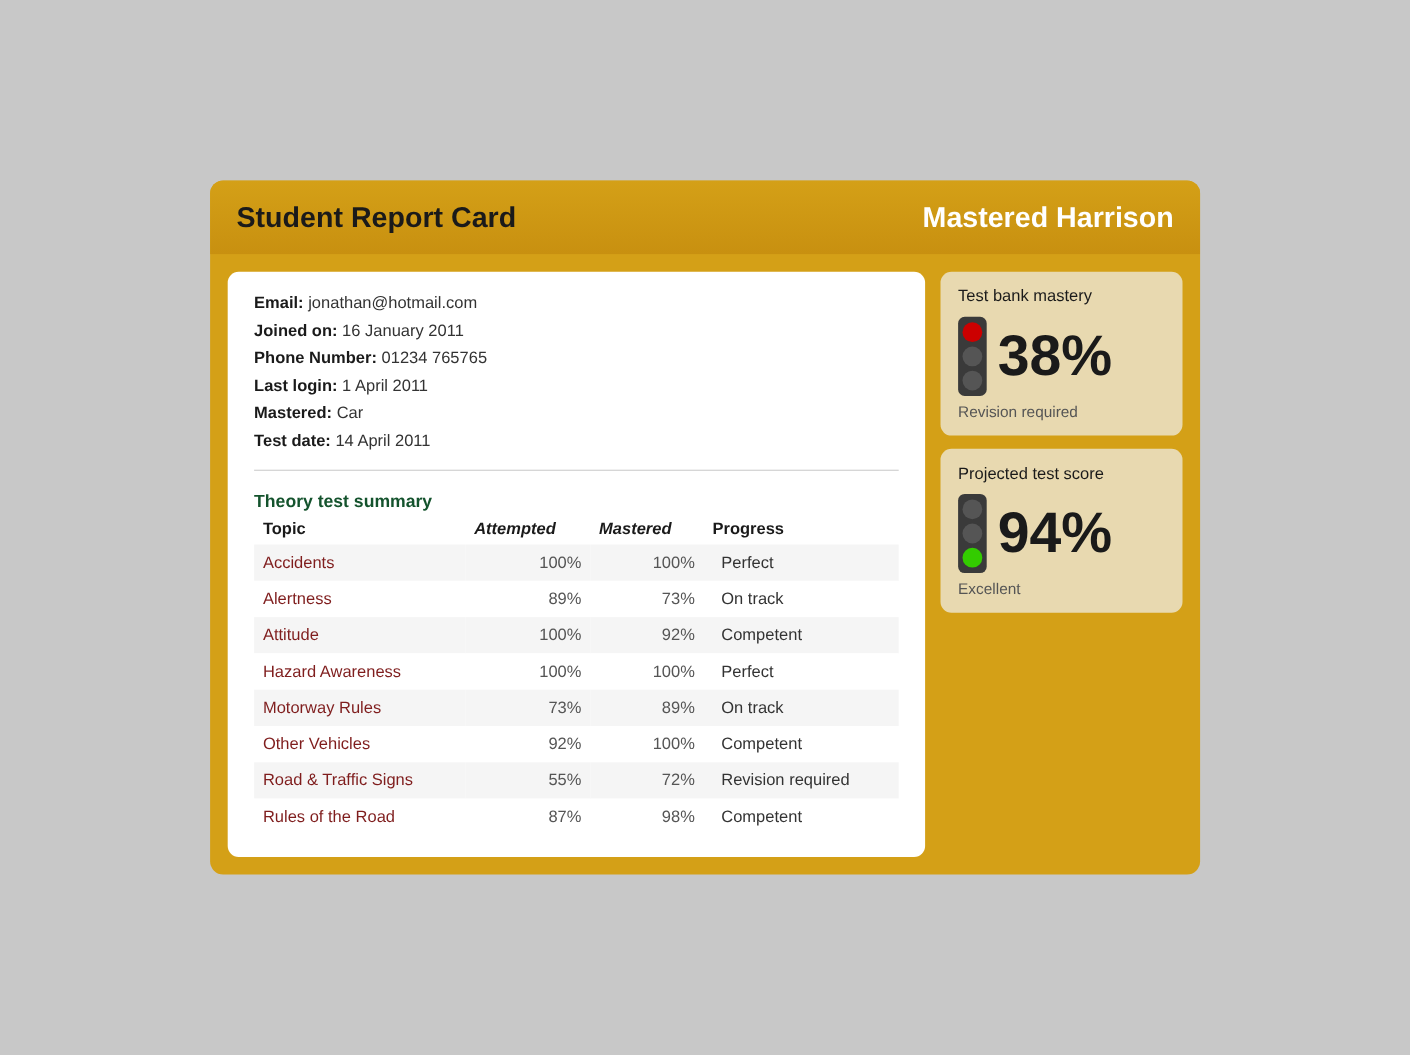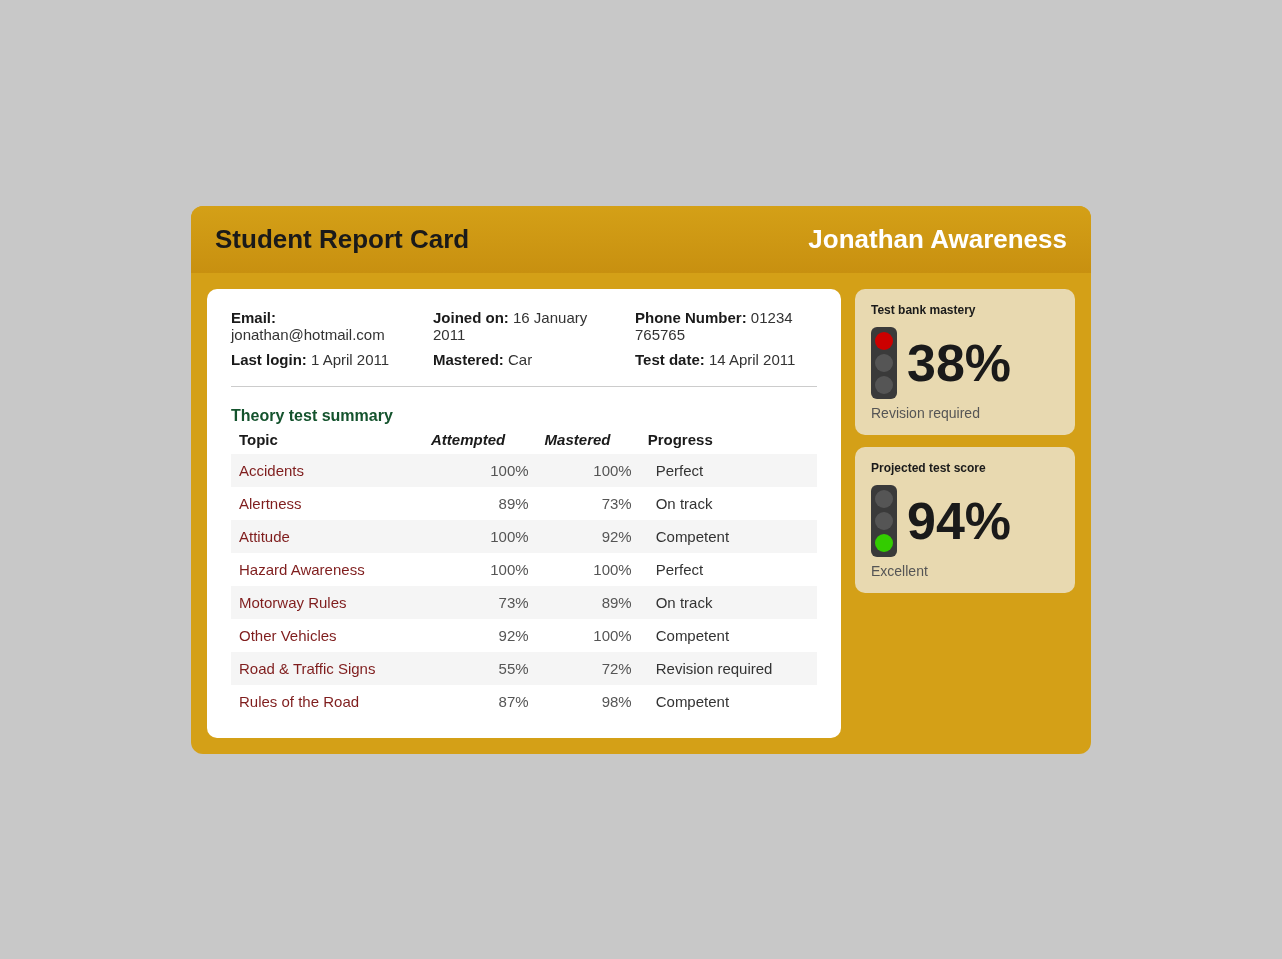--- a/index.html
+++ b/index.html
@@ -41,21 +41,21 @@
     }
     .main-section {
       background: #ffffff;
       border-radius: 10px;
       flex: 1;
       padding: 20px 24px;
       margin-right: 14px;
     }
     .info-grid {
       display: grid;
-      grid-template-columns: 1fr 1fr 1fr;
+      grid-template-columns: 1fr;
       gap: 8px 20px;
       margin-bottom: 20px;
       padding-bottom: 18px;
       border-bottom: 1px solid #cccccc;
     }
     .info-item {
       font-size: 15px;
       color: #333;
     }
     .info-item .label {
@@ -108,22 +108,22 @@
       display: flex;
       flex-direction: column;
       gap: 12px;
     }
     .score-box {
       background: #e8d9b0;
       border-radius: 10px;
       padding: 14px 16px;
     }
     .score-box-title {
-      font-size: 12px;
-      font-weight: bold;
+      font-size: 15px;
+      font-weight: normal;
       color: #1a1a1a;
       margin-bottom: 10px;
     }
     .score-display {
       display: flex;
       align-items: center;
       gap: 10px;
       margin-bottom: 6px;
     }
     .traffic-light {
@@ -158,21 +158,21 @@
       margin-top: 2px;
     }
   </style>
 </head>
 <body>
 
 <div class="card">
 
   <div class="card-header">
     <span class="card-header-title">Student Report Card</span>
-    <span class="card-header-name">Jonathan Awareness</span>
+    <span class="card-header-name">Mastered Harrison</span>
   </div>
 
   <div class="card-body">
 
     <div class="main-section">
 
       <div class="info-grid">
         <div class="info-item">
           <span class="label">Email:</span>
           <span>jonathan@hotmail.com</span>

